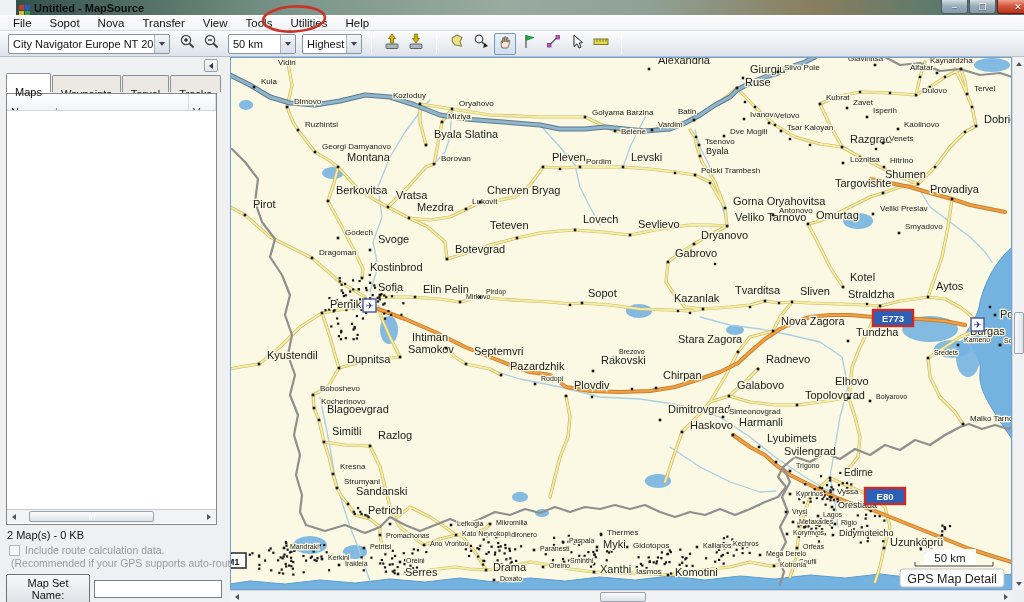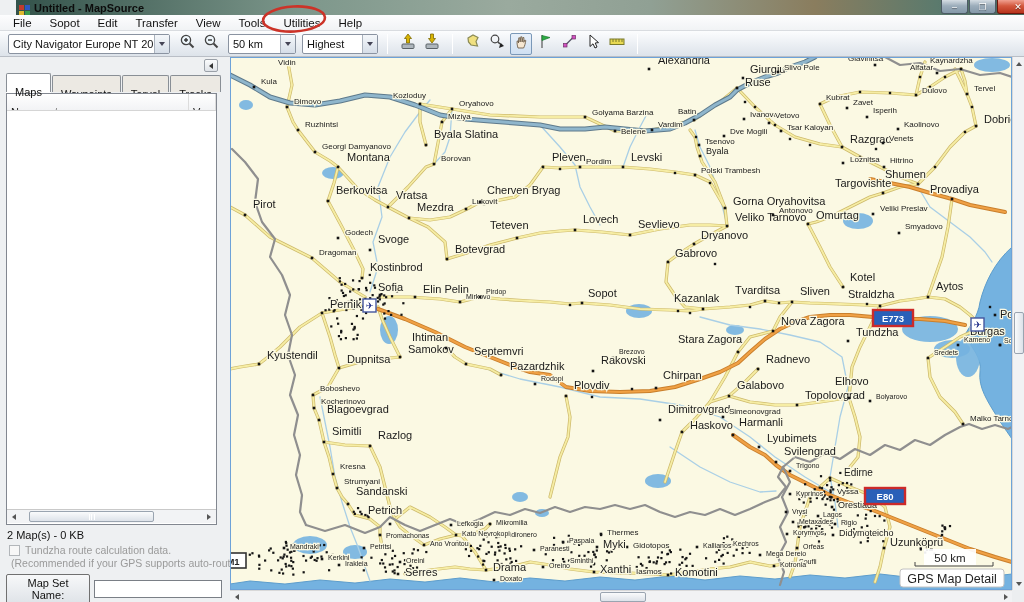--- a/index.html
+++ b/index.html
@@ -122,21 +122,21 @@
     <div id="win-buttons">
         <div class="winbtn min">–</div>
         <div class="winbtn max">❐</div>
         <div class="winbtn close">✕</div>
       </div>
   </div>
 
   <div id="menubar">
       <span class="menu-item">File</span>
       <span class="menu-item">Sopot</span>
-      <span class="menu-item">Edit</span>
+      <span class="menu-item">Nova</span>
       <span class="menu-item">Transfer</span>
       <span class="menu-item">View</span>
       <span class="menu-item">Tools</span>
       <span class="menu-item">Utilities</span>
       <span class="menu-item">Help</span>
     </div>
   <svg id="red-oval" width="70" height="34" style="left: 259.234px; top: 1.5px;">
     <ellipse cx="35" cy="17" rx="31" ry="12.5" fill="none" stroke="#cc3328" stroke-width="2.6" transform="rotate(-3 35 17)"></ellipse>
   </svg>
 
@@ -163,21 +163,21 @@
               <line x1="10.5" y1="10.5" x2="14.5" y2="14.5" stroke="#444" stroke-width="2"></line>
             </svg></span>
         </div>
       </div>
     <div class="combo" style="width:68px">
       <span class="combo-text">50 km</span>
       <div class="combo-btn">
           <div class="arr"></div>
         </div>
     </div>
-    <div class="combo" style="width:76px">
+    <div class="combo" style="width:60px">
       <span class="combo-text">Highest</span>
       <div class="combo-btn">
           <div class="arr"></div>
         </div>
     </div>
     <div class="tsep"></div>
     <div class="tgroup" id="grp-transfer">
         <div class="tbtn">
           <span><svg width="18" height="17">
               <path d="M9 1 L12.5 5.5 H10.5 V10 H7.5 V5.5 H5.5 Z" fill="#d9b404" stroke="#7c6a00" stroke-width=".8"></path>
@@ -273,21 +273,21 @@
               <div class="grip"></div>
           </div>
           <div class="scr-arrow" style="margin-left:auto">
               <div class="tri-right"></div>
             </div>
         </div>
       </div>
       <div id="status-line">2 Map(s) - 0 KB</div>
       <div id="chk-row">
         <div id="chk-box"></div>
-        <div id="chk-label">Tundzha route calculation data.</div>
+        <div id="chk-label">Include route calculation data.</div>
       </div>
       <div id="chk-note">(Recommended if your GPS supports auto-routing)</div>
       <div id="mapset-row">
         <button id="mapset-btn">Map Set Name:</button>
         <input id="mapset-input" value="" style="">
       </div>
     </div>
 
     <div id="mapwrap">
       <svg id="map" width="782" height="533" viewBox="0 0 782 533">

